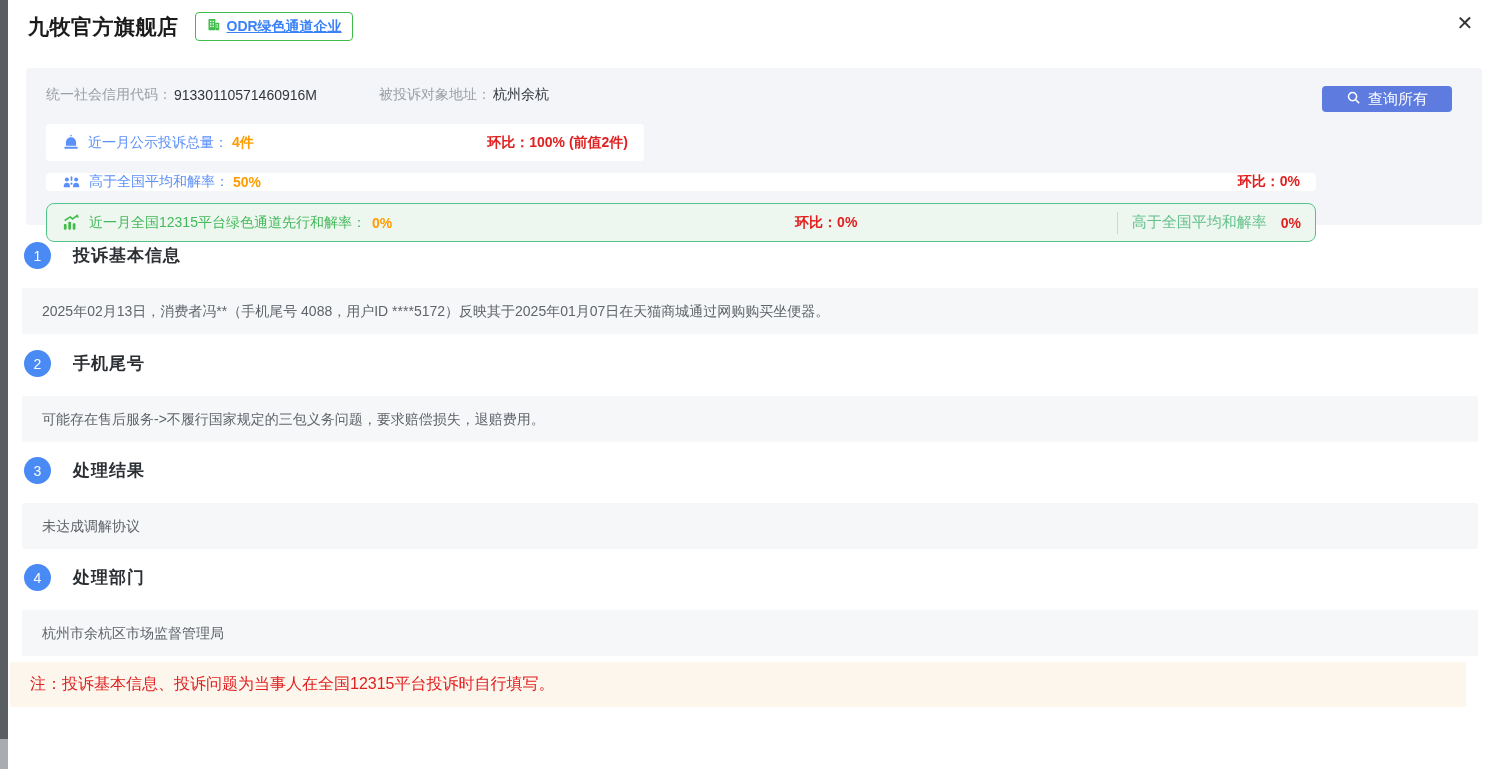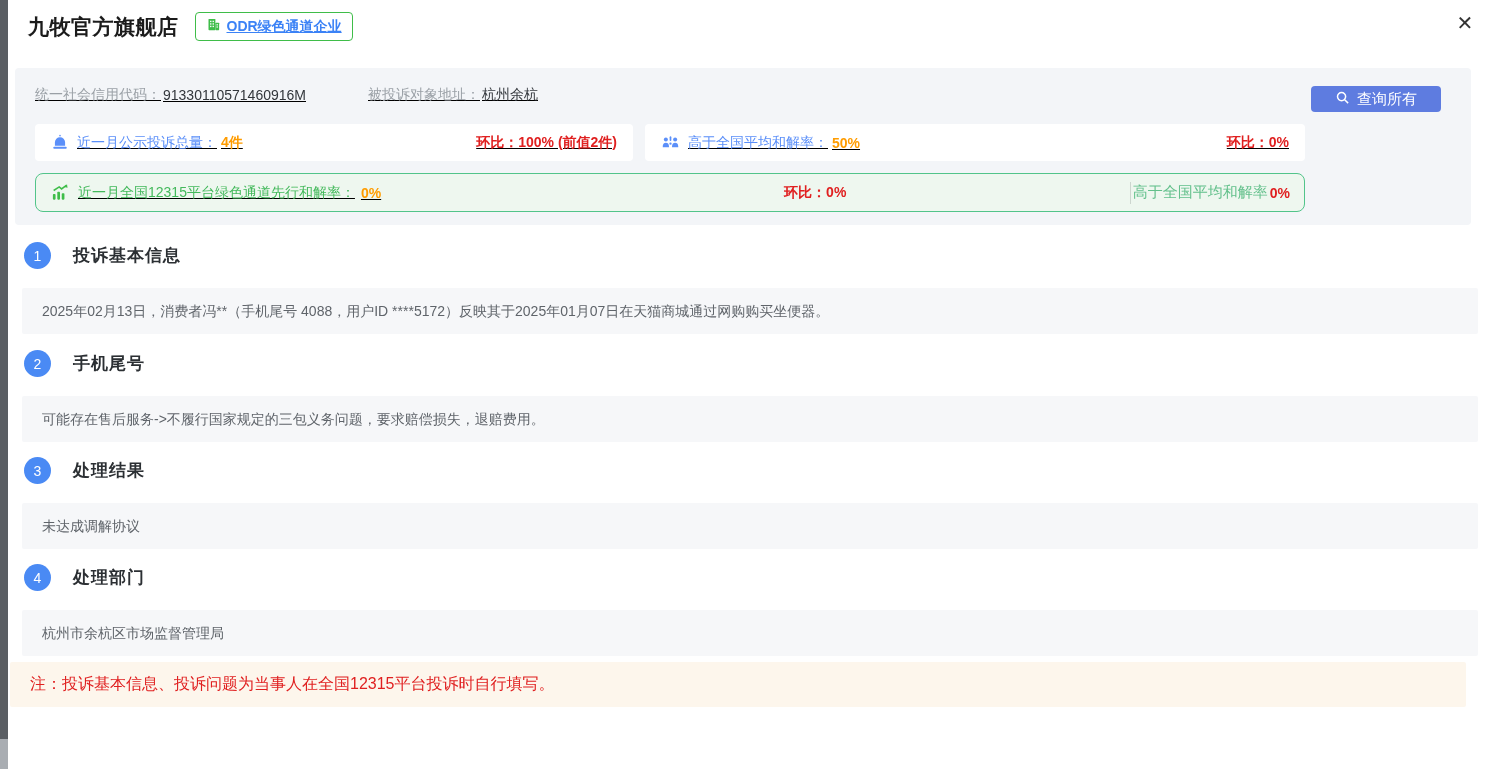--- a/index.html
+++ b/index.html
@@ -15,50 +15,50 @@
   
   .hdr { position:absolute; left:20px; top:12px; display:flex; align-items:center; }
   .hdr-title { font-size:21px; font-weight:700; color:#1b1b1b; letter-spacing:.5px; }
   .odr-badge { margin-left:16px; display:inline-flex; align-items:center; gap:6px;
     border:1px solid #3fbd49; border-radius:4px; padding:4px 10px; background:#fff; }
   .odr-badge span.lbl { color:#3b82f6; font-size:14px; font-weight:600; text-decoration:underline; }
   .close-x { position:absolute; right:20px; top:10px; font-size:20px; color:#333; cursor:pointer;
     width:26px; height:26px; line-height:26px; text-align:center; }
 
   
-  .panel { position:absolute; left:7px; top:68px; width:1456px; height:157px;
-    background:#f3f5f8; border-radius:4px; padding:18px 16px 12px 16px;text-decoration:underline; }
+  .panel { position:absolute; left:18px; top:68px; width:1456px; height:157px;
+    background:#f3f5f8; border-radius:4px; padding:18px 16px 12px 16px; }
   .id-row { display:flex; align-items:center; font-size:14px; margin-left:4px; }
   .id-row .lab { color:#9aa0a6; }
   .id-row .val { color:#32363b; margin-left:2px; }
   .id-row .addr-lab { margin-left:62px; }
 
   .query-btn { position:absolute; right:30px; top:18px; width:130px; height:26px;
     background:#5e7ce0; color:#fff; border:none; border-radius:4px; font-size:15px;
     display:flex; align-items:center; justify-content:center; gap:7px; cursor:pointer;
     font-family:inherit; }
 
-  .stat-row { display:flex; gap:12px; margin-top:20px; width:1270px; margin-left:4px; }
+  .stat-row { display:flex; gap:12px; margin-top:20px; width:1270px; margin-left:4px;flex-direction:column; }
   .stat-box { background:#fff; border-radius:4px; height:37px; display:flex; align-items:center;
     padding:0 16px; font-size:14px; }
   .stat-box.b1 { width:598px; }
   .stat-box.b2 { flex:1; }
   .stat-box .icon { display:flex; margin-right:8px; }
   .stat-lab { color:#5b8ff9; }
   .stat-val { color:#ff9c00; font-weight:700; margin-left:4px; }
   .stat-mom { margin-left:auto; color:#e02020; font-weight:700; }
 
   .green-box { position:relative; margin-top:12px; margin-left:4px; width:1270px; height:39px;
     background:#eef7ef; border:1px solid #52c48a; border-radius:8px;
     display:flex; align-items:center; padding:0 14px; font-size:14px; }
   .green-box .icon { display:flex; margin-right:8px; }
   .green-lab { color:#43b95b; }
   .green-box .stat-val { margin-left:6px; }
   .green-mom { position:absolute; left:59%; color:#e02020; font-weight:700; }
-  .green-right { position:absolute; right:14px; top:0; height:100%; display:flex; align-items:center; gap:2px; }
+  .green-right { position:absolute; right:14px; top:0; height:100%; display:flex; align-items:center; gap:14px; }
   .vdiv { width:1px; height:22px; background:#cdd6cf; }
   .cmp-lab { color:#63c08b; font-size:15px; }
   .cmp-val { color:#e02020; font-weight:700; }
 
   
   .section-hd { position:absolute; left:16px; display:flex; align-items:center; }
   .num-circle { width:27px; height:27px; border-radius:50%; background:#4a8af4; color:#fff;
     font-size:14px; display:flex; align-items:center; justify-content:center; }
   .sec-title { margin-left:22px; font-size:17px; font-weight:700; color:#2b2f33; letter-spacing:1px; }
   .sec-body { position:absolute; left:14px; width:1456px; background:#f6f7f9; border-radius:2px;

